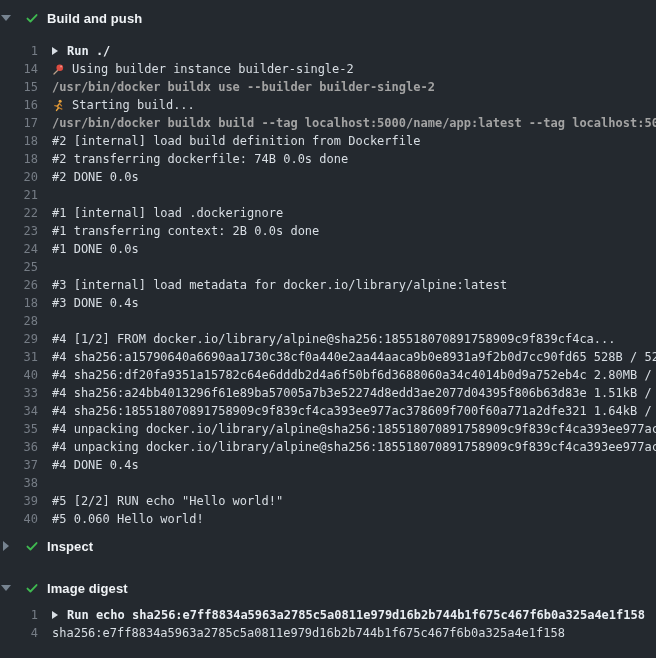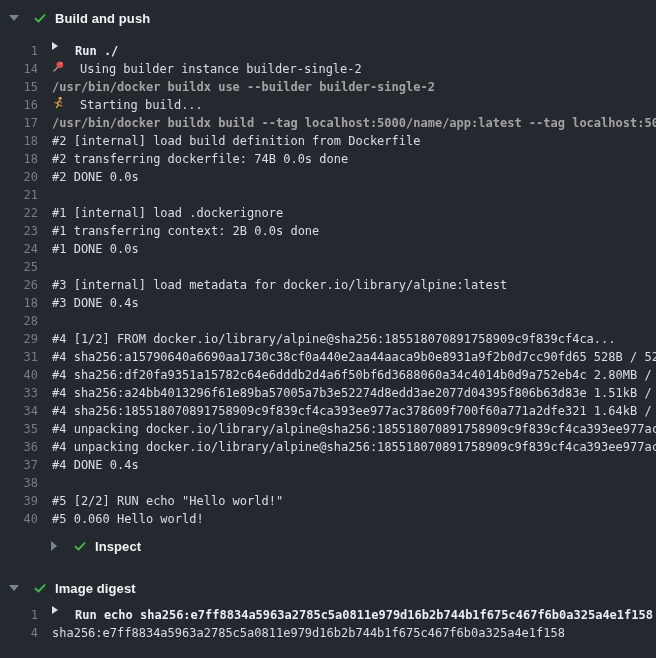--- a/index.html
+++ b/index.html
@@ -5,44 +5,44 @@
   html, body { margin: 0; padding: 0; }
   body {
     width: 656px; height: 658px;
     background: #24292f;
     overflow: hidden;
     font-family: "Liberation Sans", sans-serif;
   }
   #log-viewer { padding-top: 6px; }
   .sec-header {
     display: flex; align-items: center;
-    height: 24px; padding-left: 8px;
+    height: 24px; padding-left: 0;
     cursor: pointer;
   }
   .chev { width: 0; height: 0; display: inline-block; margin-right: 8px; flex: none; }
   .chev.down { border-left: 5px solid transparent; border-right: 5px solid transparent; border-top: 6px solid #768390; margin-left: 1px; }
   .chev.right { border-top: 5px solid transparent; border-bottom: 5px solid transparent; border-left: 6px solid #768390; margin-left: 3px; margin-right: 10px; }
   .check { display: inline-flex; width: 14px; margin: 0 8px 0 6px; flex: none; }
   .sec-title { color: #f0f3f6; font-size: 13px; font-weight: 700; letter-spacing: .1px; }
   .sec-lines { margin-top: 12px; }
   .sec-lines.tight { margin-top: 6px; }
-  .sec-gap-sm { margin-top: 6px; margin-left: 40px; }
+  .sec-gap-sm { margin-top: 6px; }
   .sec-gap-lg { margin-top: 18px; }
   .log-line {
     display: flex; height: 18px; line-height: 18px;
     font-family: "DejaVu Sans Mono", "Liberation Mono", monospace;
     font-size: 12px;
   }
   .num {
     width: 38px; flex: none; text-align: right;
     color: #767d86; cursor: pointer; user-select: none;
   }
   .txt {
     padding-left: 14px; white-space: pre; overflow: hidden;
-    color: #d8dee4; flex: 1 1 auto; display: flex; align-items: flex-start; gap: 8px;
+    color: #d8dee4; flex: 1 1 auto; display: flex; align-items: center;
   }
   .txt.cmd { color: #a3a3a3; font-weight: 700; }
   .txt.bold { font-weight: 700; color: #e9eef3; }
   .run-arrow {
     width: 0; height: 0; display: inline-block; flex: none;
     border-top: 4px solid transparent; border-bottom: 4px solid transparent;
     border-left: 6px solid #d8dee4; margin-right: 9px;
   }
   .mini-ico { display: inline-flex; width: 13px; height: 13px; margin-right: 7px; flex: none; }
 </style>

